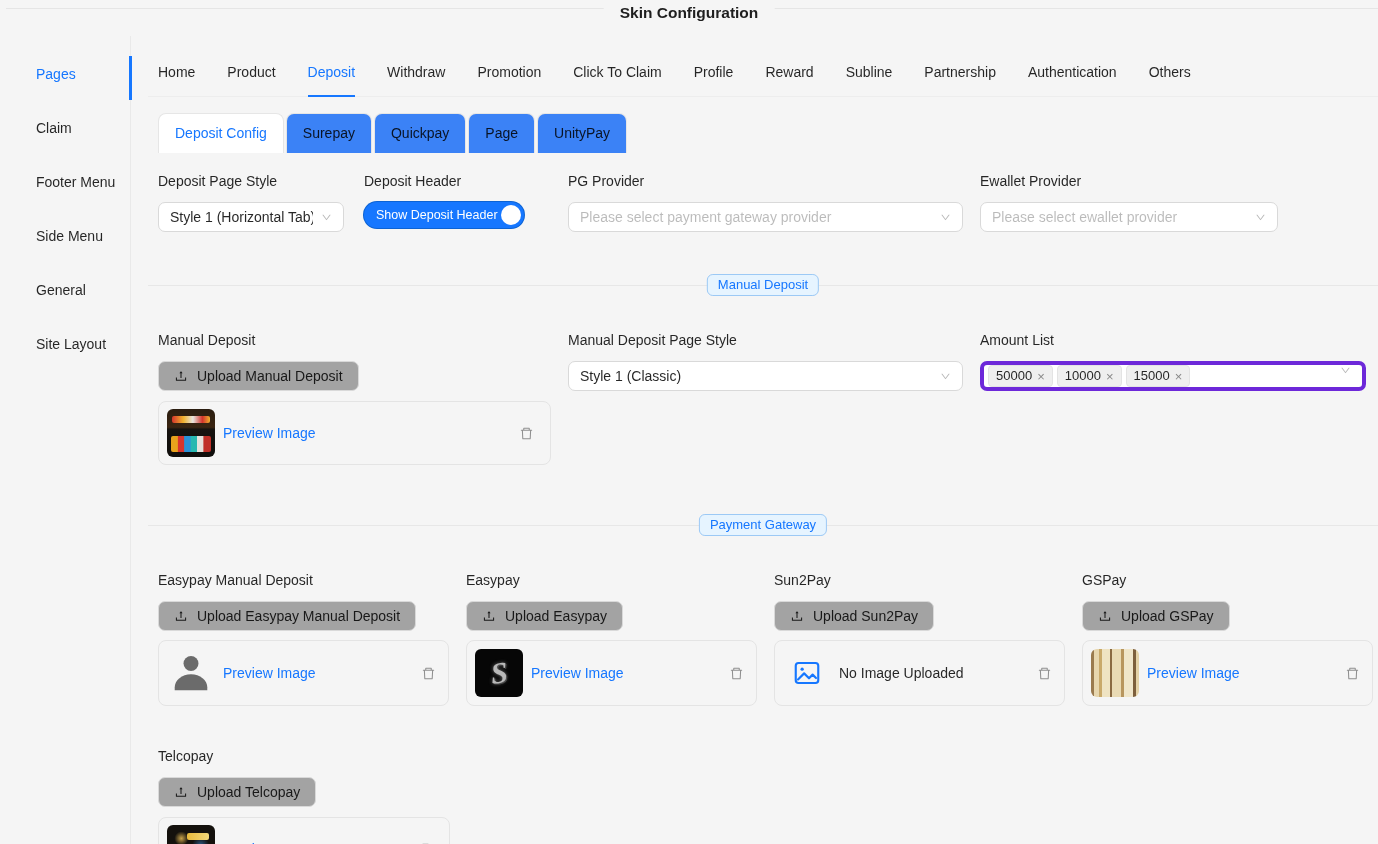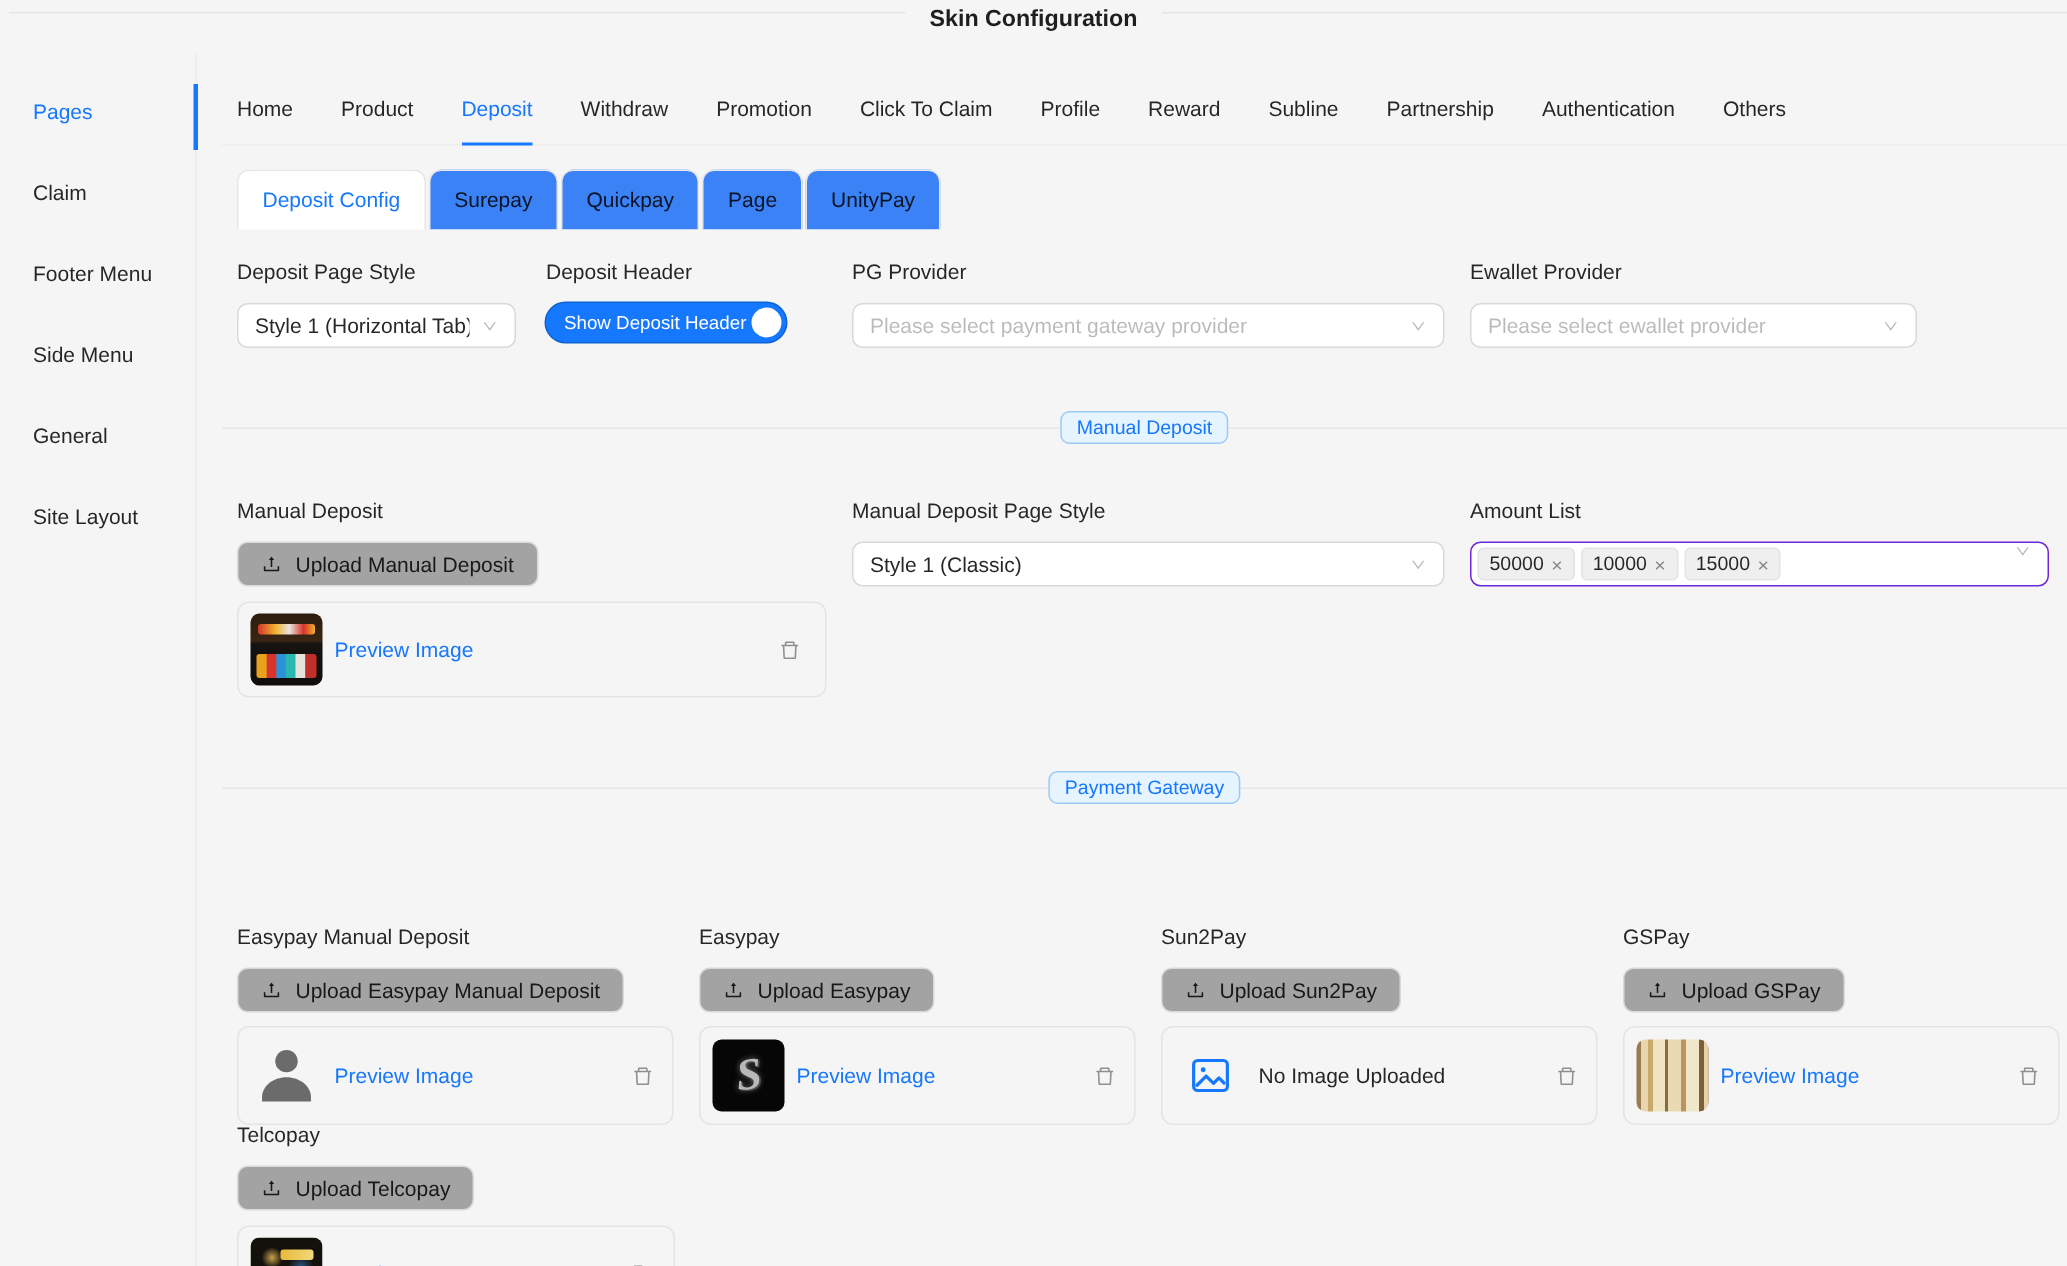--- a/index.html
+++ b/index.html
@@ -19,21 +19,21 @@
     position:absolute; left:50%; transform:translateX(-50%); top:4px;
     background:#f5f5f5; padding:0 16px; font-size:15.5px; font-weight:700;
     color:rgba(0,0,0,0.88); white-space:nowrap;
   }
   
   .sidebar {
     position:absolute; left:0; top:36px; bottom:0; width:131px;
     border-right:1px solid #e9e9e9; padding-top:28px;
   }
   .side-item {
-    padding-left:22px; height:20px; line-height:20px; margin-bottom:34px;
+    padding-left:36px; height:20px; line-height:20px; margin-bottom:34px;
     cursor:pointer; white-space:nowrap;
   }
   .side-item.active { color:#1677ff; }
   .side-inkbar { position:absolute; right:-2px; top:20px; width:3px; height:44px; background:#1677ff; }
   
   .main { position:absolute; left:148px; top:36px; right:0; bottom:0; }
   .tabs-bar {
     display:flex; gap:32px; padding:28px 0 16px 10px;
     border-bottom:1px solid #ededed; position:relative;
   }
@@ -134,33 +134,33 @@
   }
   .avatar-svg { display:block; }
   .preview-link { color:#1677ff; margin-left:8px; cursor:pointer; white-space:nowrap; }
   .no-image-text { color:rgba(0,0,0,0.85); margin-left:8px; white-space:nowrap; }
   .trash { margin-left:auto; color:#8f8f8f; cursor:pointer; display:flex; flex:none; }
   
   .row-manual { height:138px; margin-top:36px; }
   .row-manual .preview-card { width:393px; height:64px; margin-top:10px; }
   
   .tag-select {
-    height:30px; background:#fff; border:1px solid #6d28d9; border-radius:7px;
+    height:30px; background:#fff; border:4px solid #6d28d9; border-radius:7px;
     display:flex; padding:0 11px 0 4px; cursor:pointer;
   }
   .tags { display:flex; gap:4px; flex:1; align-items:center; }
   .tag {
     background:#efefef; border:1px solid #e3e3e3; border-radius:4px;
     height:22px; line-height:20px; padding:0 7px; font-size:13px;
     display:inline-flex; align-items:center; gap:5px; white-space:nowrap;
   }
   .tag-close { color:rgba(0,0,0,0.45); font-size:13px; cursor:pointer; line-height:1; }
   
   .row-pg { height:132px; margin-top:36px; }
-  .pg-col { position:absolute; top:0; width:291px;margin-top:44px; }
+  .pg-col { position:absolute; top:0; width:291px; }
   .pg-col .preview-card { width:291px; height:66px; margin-top:9px; padding:8px 12px 8px 8px; }
   
   .telco { margin:44px 0 0 10px; }
   .telco .preview-card { width:292px; height:64px; margin-top:10px; }
 </style>
 </head>
 <body>
 
 <div class="header">
   <div class="header-line"></div>

